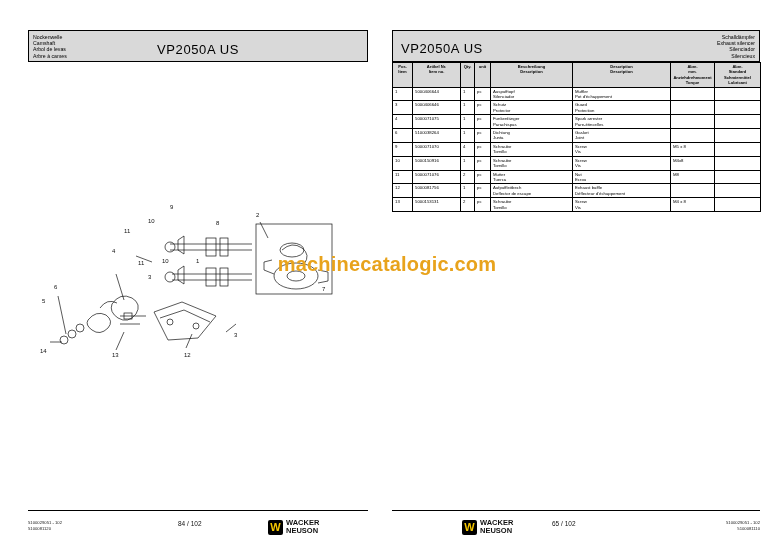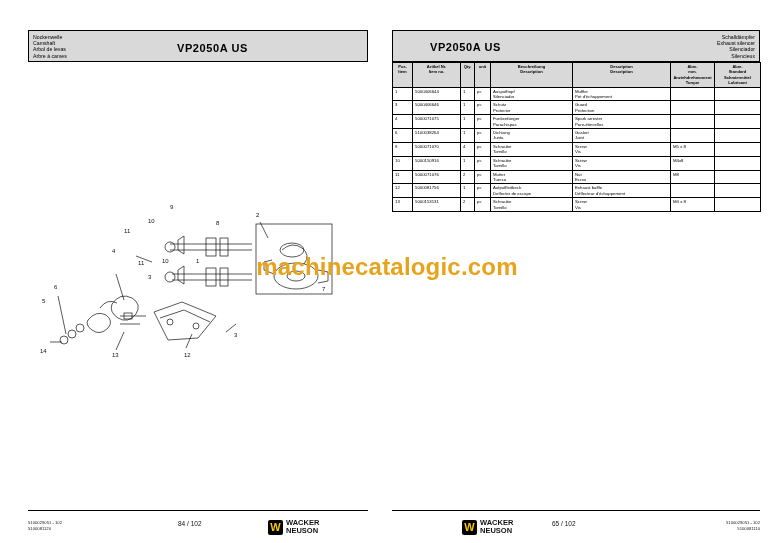--- a/index.html
+++ b/index.html
@@ -15,21 +15,21 @@
   
   .hdr{
     position:absolute;border:1px solid #000;background:#d9d9d9;
     box-sizing:border-box;
   }
   .hdr .lines{position:absolute;font-size:5.2px;line-height:6.2px;}
   .hdr .lines.l{left:4px;top:3px;text-align:left;}
   .hdr .lines.r{right:4px;top:3px;text-align:right;}
   .hdr .title{
     position:absolute;left:0;right:0;top:11px;text-align:center;
-    font-size:11px;font-weight:bold;letter-spacing:.6px;margin-left:29px;
+    font-size:13px;font-weight:normal;letter-spacing:.6px;
   }
   .hdr.right-pg .title{left:8px;right:auto;text-align:left;top:10px;}
 
   
   .footer{position:absolute;bottom:0;left:0;right:0;height:40px;padding-left:36px;}
   .foot-code{position:absolute;font-size:4.2px;line-height:5.4px;color:#222;}
   .foot-page{position:absolute;font-size:6.5px;color:#111;}
   .foot-rule{position:absolute;height:1px;background:#000;}
 
   
@@ -59,21 +59,21 @@
   .sub{display:block;}
 
   
   .diagram{position:absolute;left:20px;top:200px;width:344px;height:190px;}
   .lbl{position:absolute;font-size:6px;color:#111;}
   svg.dg{position:absolute;left:0;top:0;width:344px;height:190px;}
 
   
   .watermark{
     position:absolute;left:237px;top:253px;width:300px;
-    text-align:center;font-size:24px;font-weight:bold;color:#e8a31c;
+    text-align:center;font-size:20px;font-weight:bold;color:#e8a31c;
     letter-spacing:.2px;z-index:50;pointer-events:none;
     font-family:"Liberation Sans", sans-serif;
   }
 </style>
 </head>
 <body>
 
 <div class="page left">
 
   <div class="hdr" style="left:28px;top:30px;width:340px;height:32px;">

